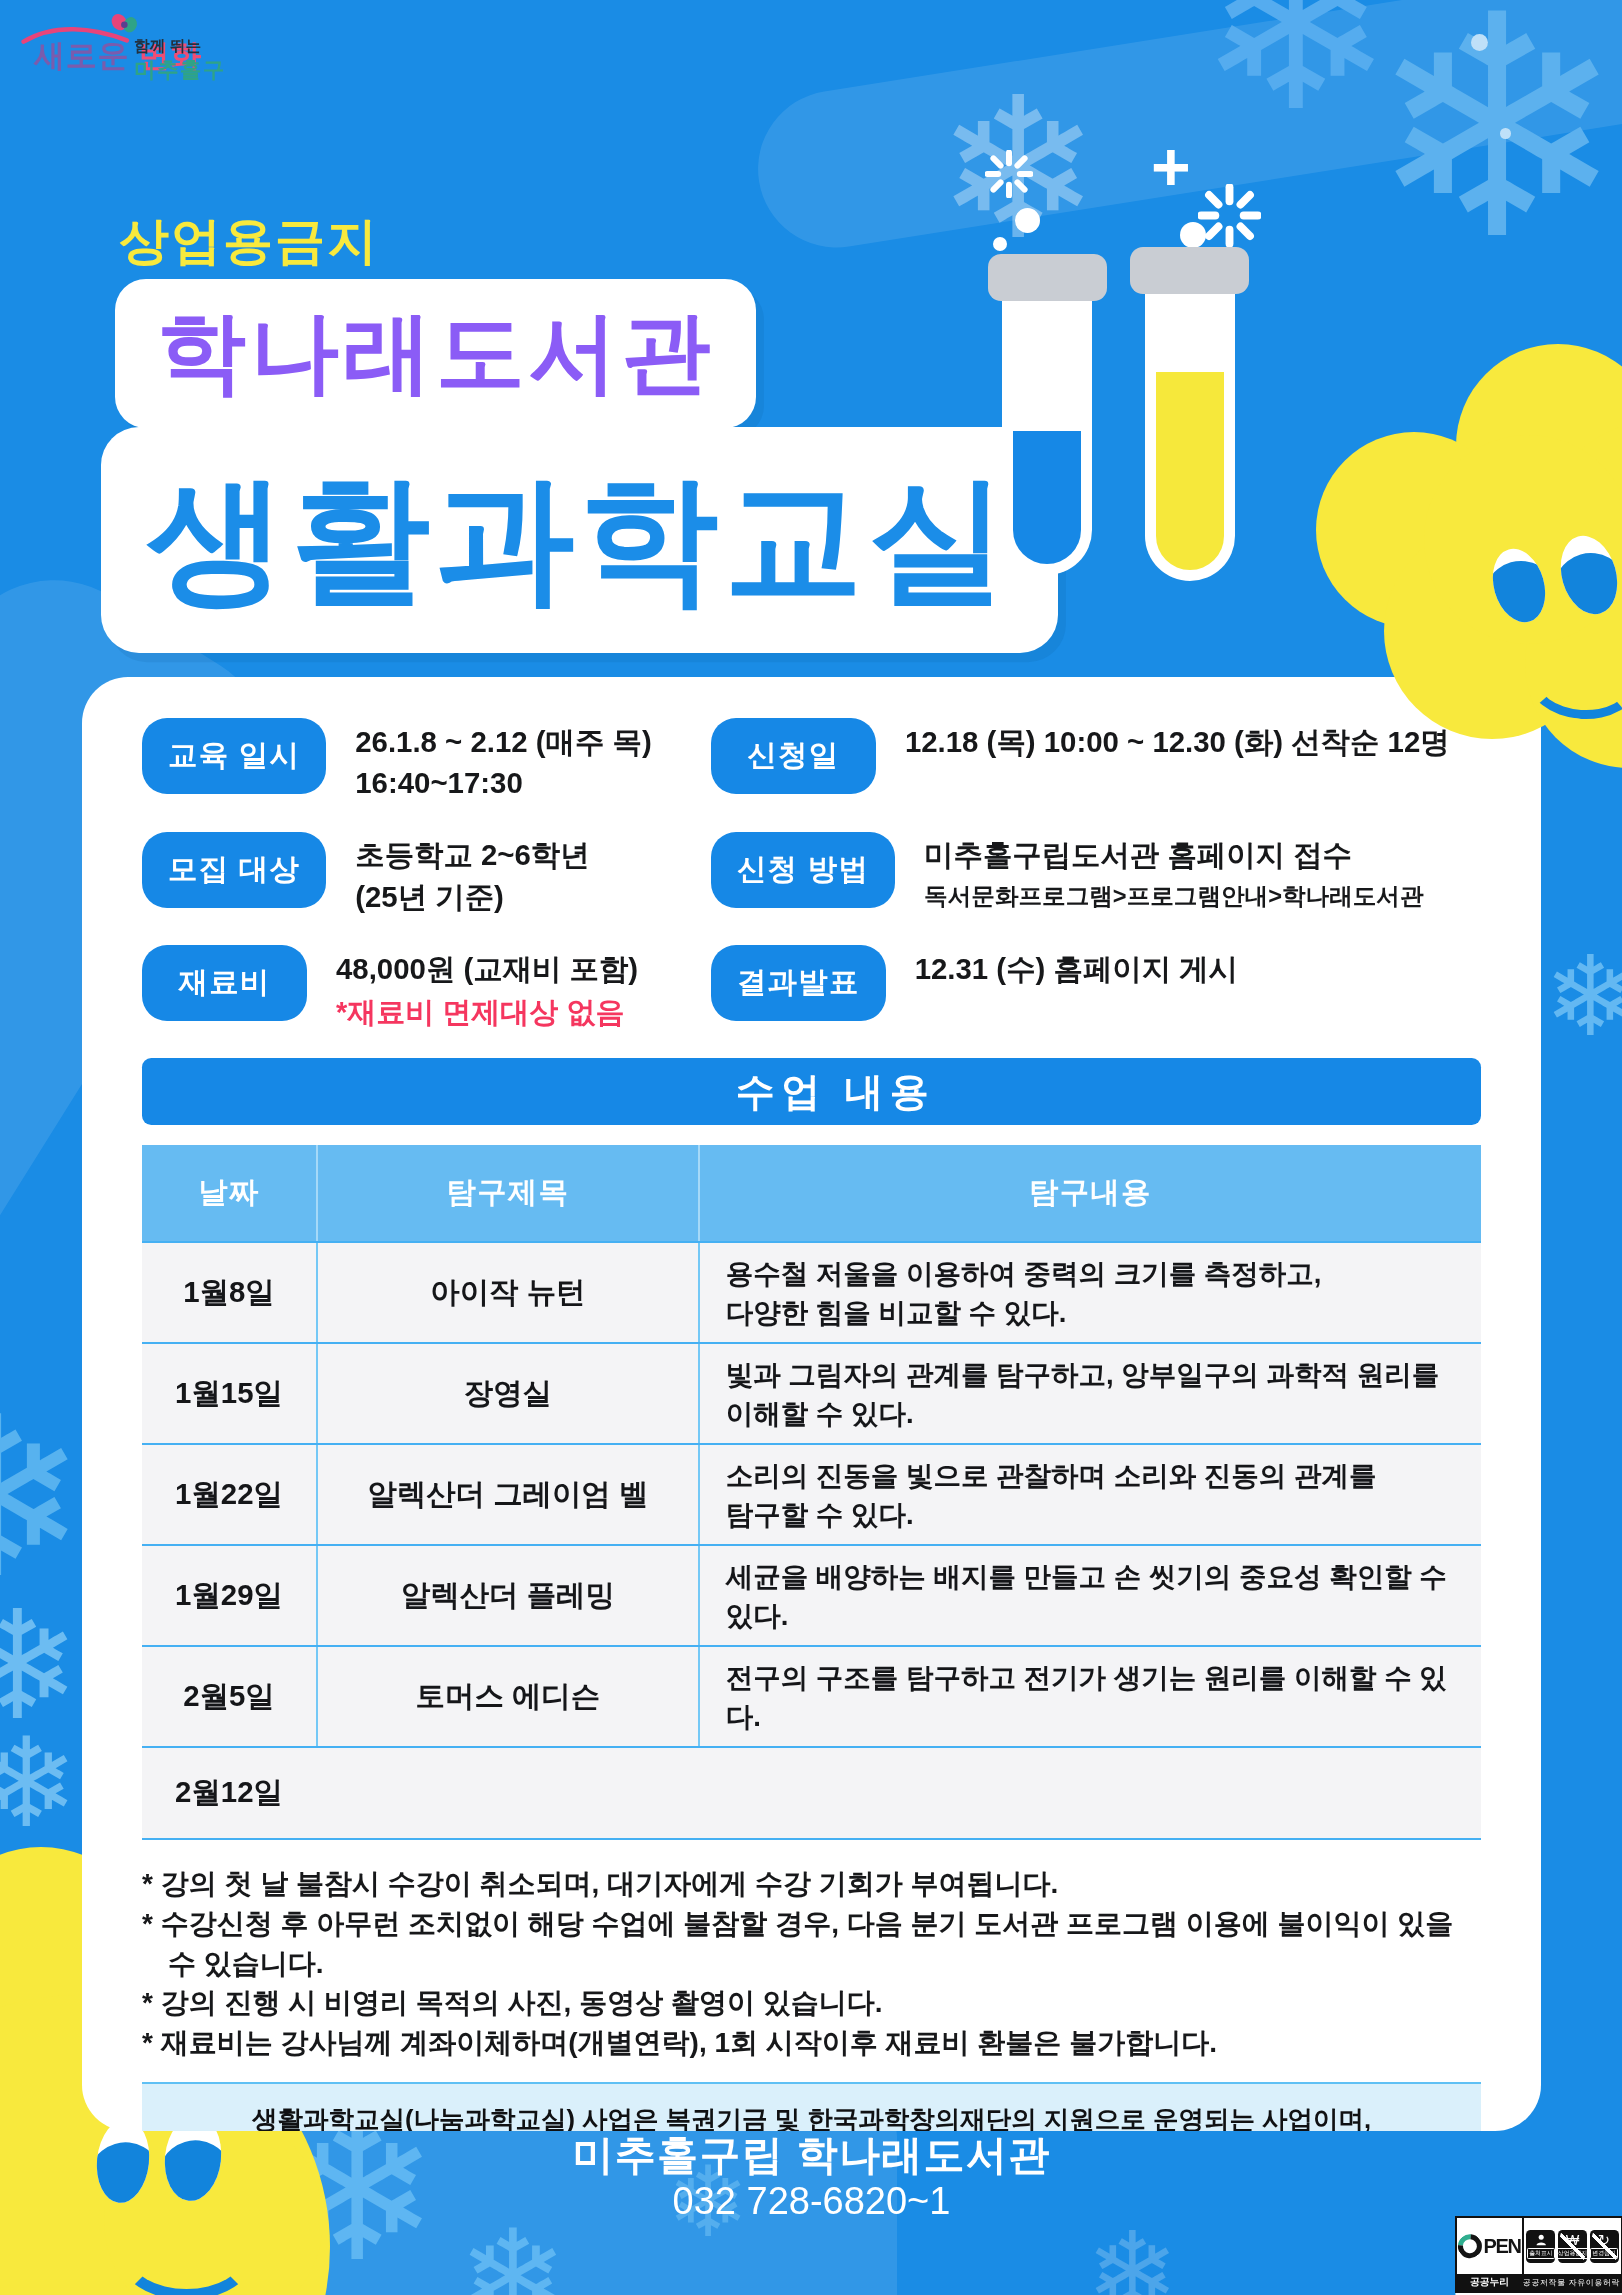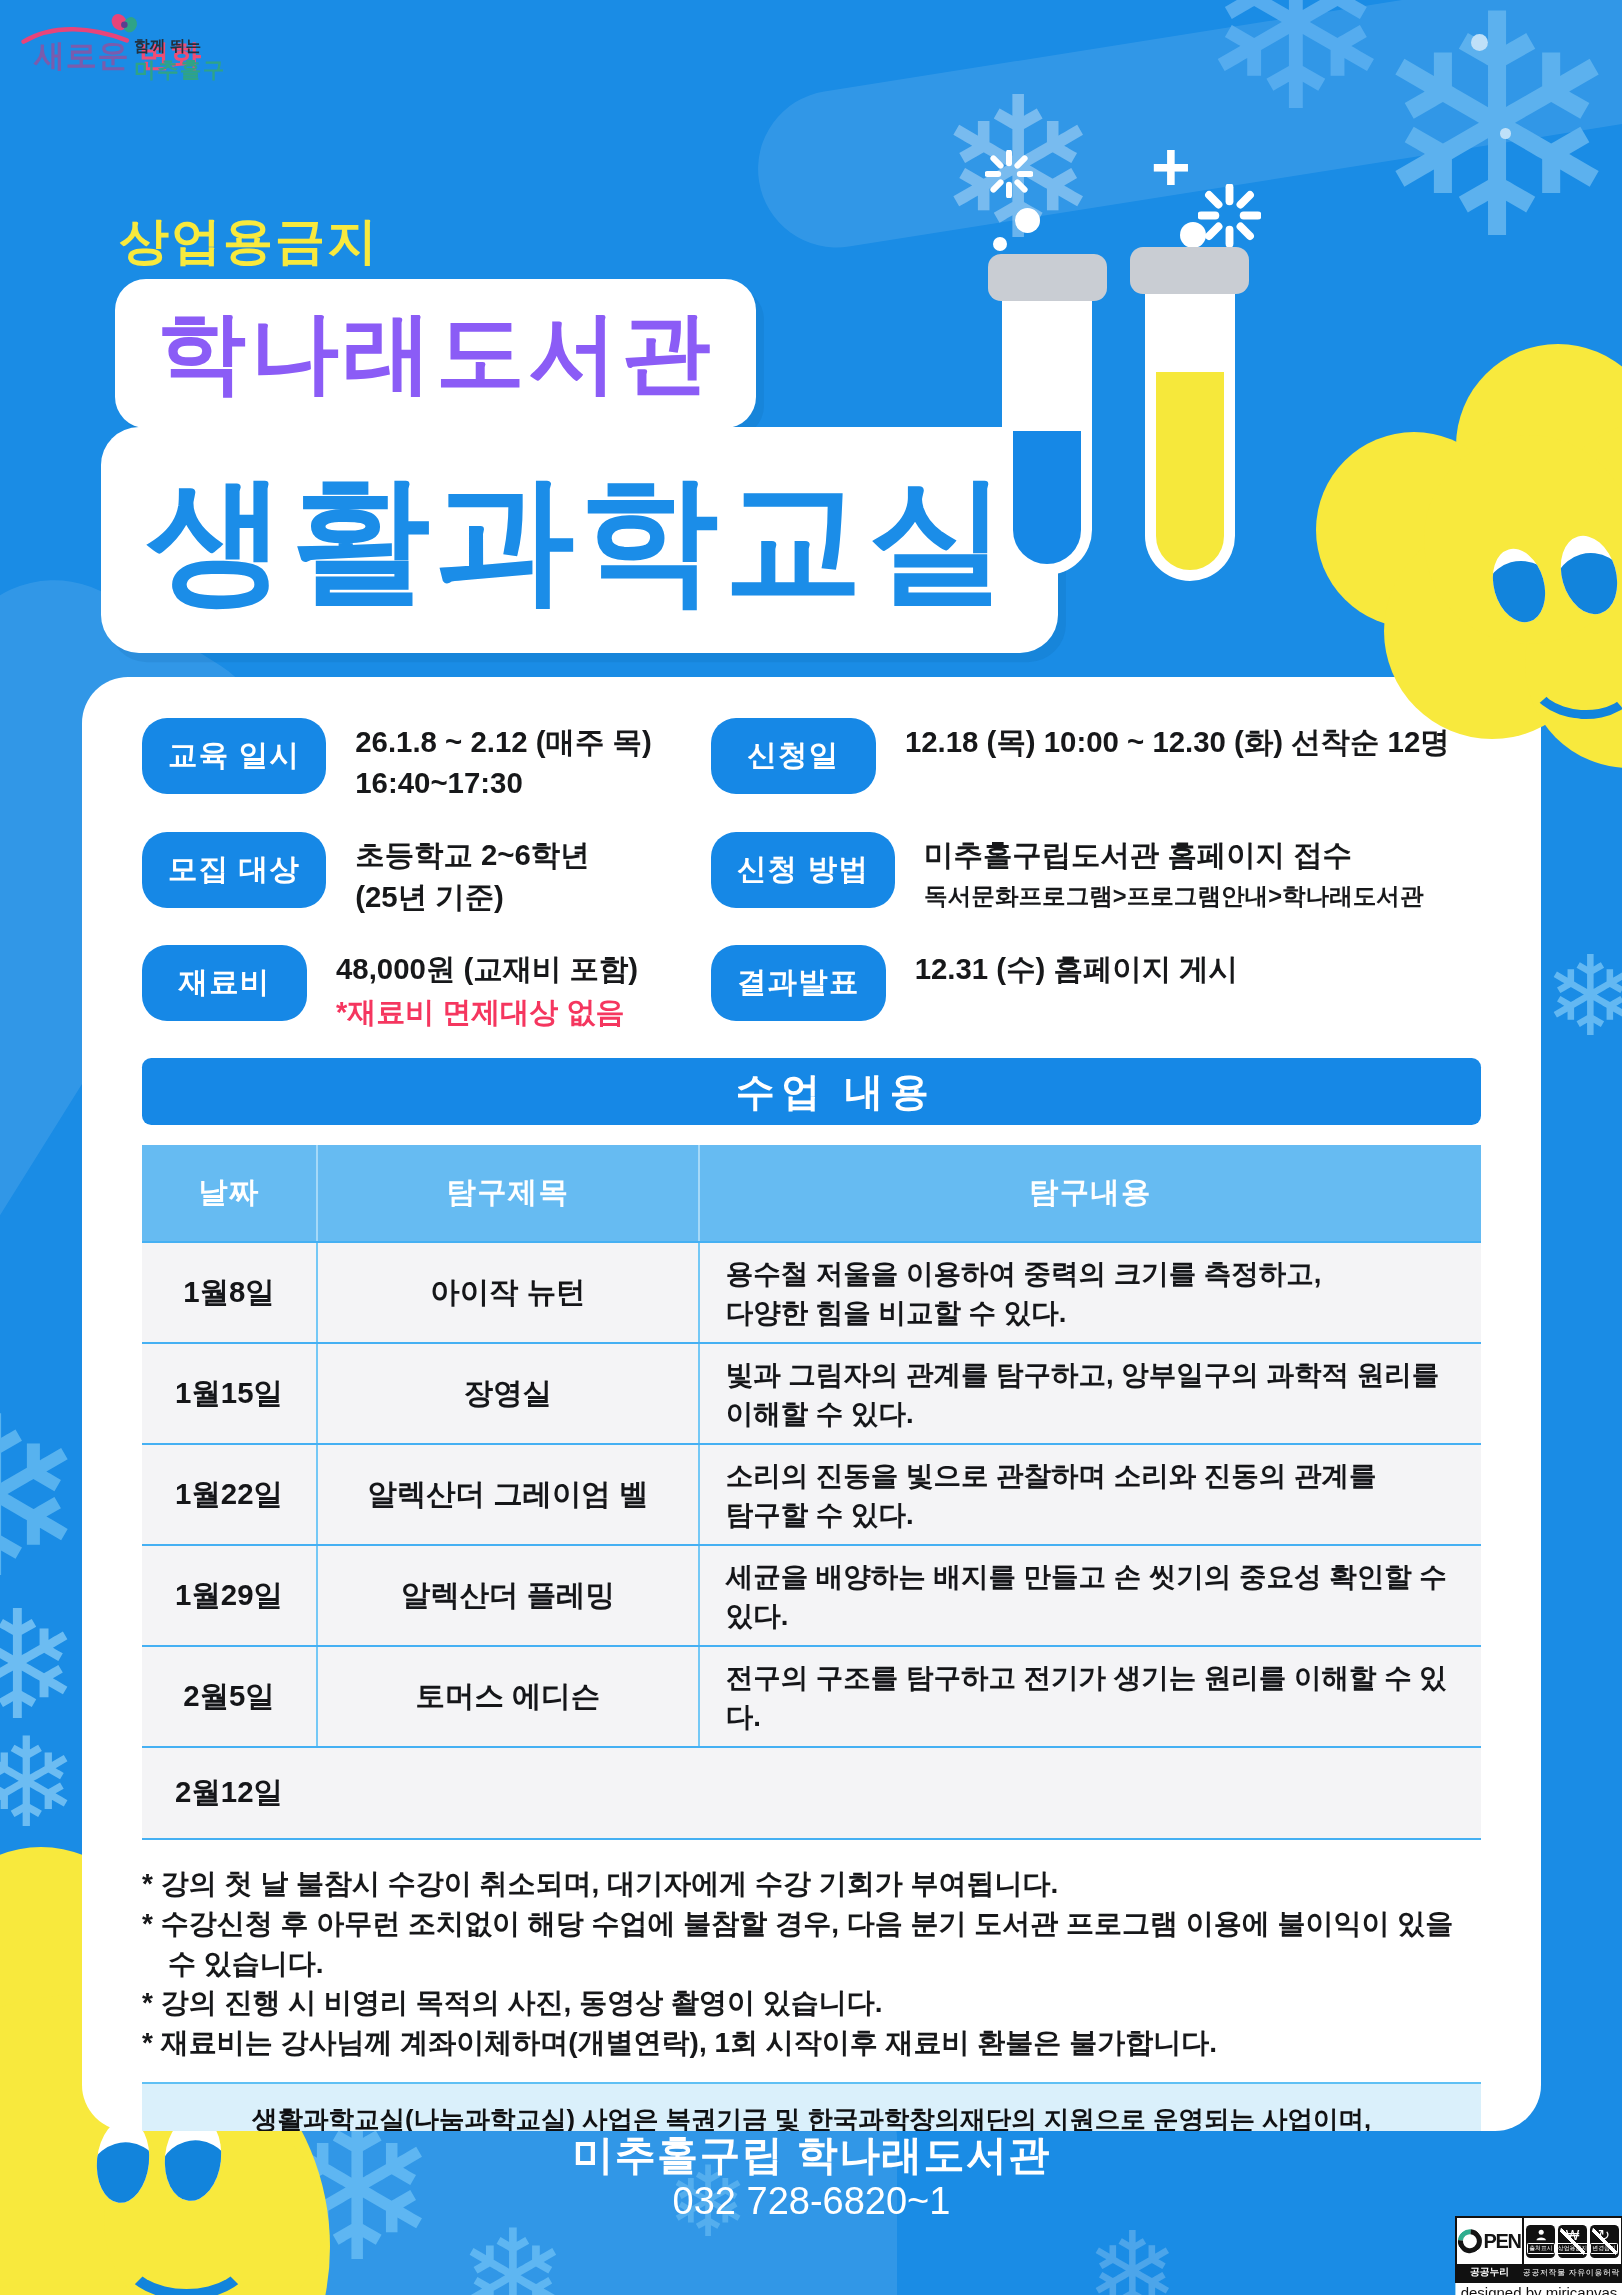--- a/index.html
+++ b/index.html
@@ -75,21 +75,21 @@
   .td.content{justify-content:flex-start;text-align:left;font-size:27.5px;font-weight:bold;line-height:1.42;padding:10.5px 18.3px 10.5px 26px;white-space:pre-line;}
   .notes{margin:23.6px 60px 0;font-size:28px;line-height:1.42;color:#17181a;font-weight:bold;}
   .notes p{margin:0;padding-left:26px;text-indent:-26px;}
   .notice{margin:19.6px 60px 0;background:#daf0fb;border-top:2.6px solid #5fc0f4;border-bottom:2.6px solid #5fc0f4;text-align:center;padding:15.7px 10.5px;font-size:25.5px;line-height:1.5;color:#101113;font-weight:bold;}
   
   .footer-lib{position:absolute;left:0;top:2128px;width:100%;text-align:center;color:#fff;font-size:41px;font-weight:bold;letter-spacing:1.3px;z-index:4;}
   .footer-phone{position:absolute;left:0;top:2180px;width:100%;text-align:center;color:#fff;font-size:38px;z-index:4;}
   
   .badge-wrap{position:absolute;left:1455px;top:2216px;width:168px;z-index:8;}
   .badge{background:#fff;border:2px solid #111;}
-  .badge-top{display:flex;height:46px;align-items:stretch;}
+  .badge-top{display:flex;height:56px;align-items:stretch;}
   .badge-open{width:65px;display:flex;align-items:center;justify-content:center;border-right:2px solid #111;}
   .o-ring{display:inline-block;width:14.4px;height:14.4px;border:5.2px solid #141414;border-top-color:#2fae8f;border-radius:50%;transform:rotate(-40deg);margin-right:0.7px;}
   .open-txt{font-size:20px;font-weight:bold;color:#141414;letter-spacing:-1.3px;}
   .badge-icons{flex:1;display:flex;gap:2.6px;align-items:center;justify-content:center;}
   .bicon{position:relative;width:29px;height:33px;background:#111;border-radius:4.6px;color:#fff;display:flex;flex-direction:column;align-items:center;justify-content:center;gap:0.7px;}
   .bicon .glyph{font-size:14.4px;line-height:1;}
   .bicon .blabel{font-size:5.9px;border:0.7px solid #fff;border-radius:1.3px;padding:0 1.3px;white-space:nowrap;}
   .bicon .slash{position:absolute;inset:2px;background:linear-gradient(45deg,transparent 46%,#fff 46%,#fff 54%,transparent 54%);border-radius:4.6px;}
   .badge-strip{display:flex;height:17px;background:#111;color:#fff;align-items:center;}
   .strip-left{width:65px;text-align:center;font-size:9.8px;font-weight:bold;}

